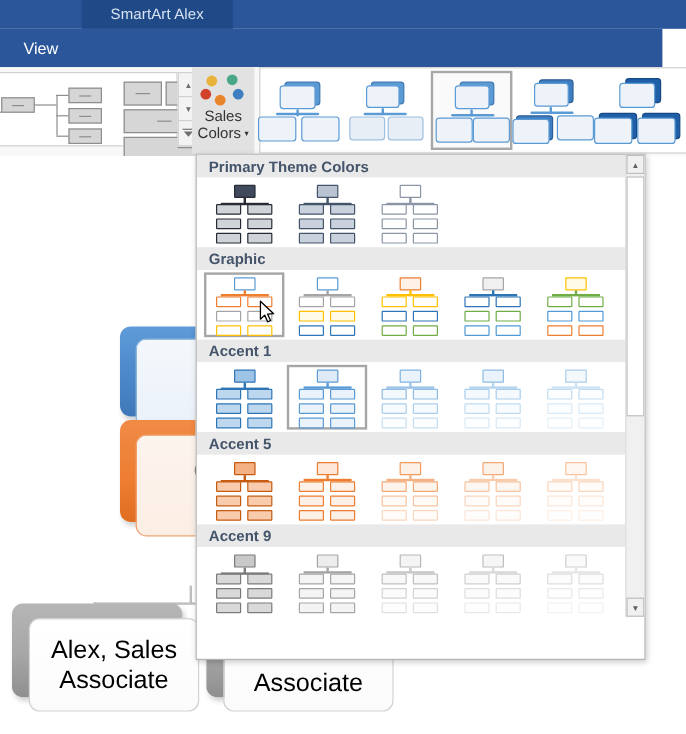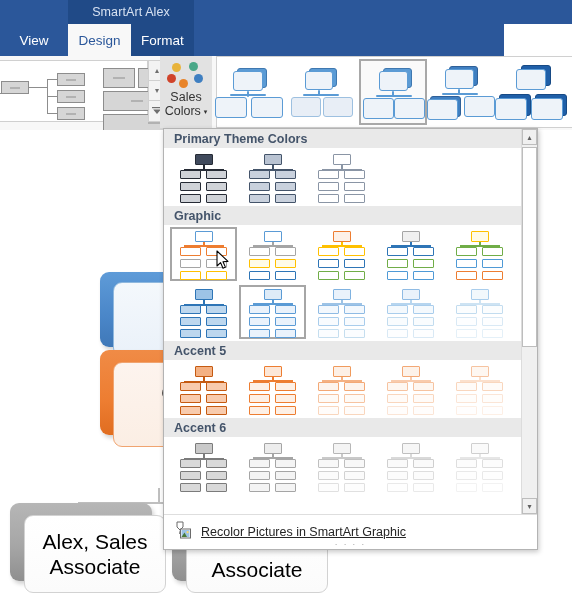--- a/index.html
+++ b/index.html
@@ -19,21 +19,21 @@
   .ctx-tab-label {
     position: absolute; left: 68px; top: 0; width: 126px; height: 24px;
     background: #204a87;
     color: #d7e2f2; font-size: 12.5px;
     display: flex; align-items: center; justify-content: center;
     letter-spacing: .1px;
   }
 
   
   .tabstrip {
-    position: absolute; left: 0; top: 24px; width: 504px; height: 32px;
+    position: absolute; left: 0; top: 24px; width: 552px; height: 32px;
     background: #2b579a;
   }
   .tab {
     position: absolute; top: 0; height: 32px;
     display: flex; align-items: center; justify-content: center;
     color: #ffffff; font-size: 13.5px;
   }
   .tab.inactive-ctx { background: #204a87; }
   .tab.active {
     background: #f8f8f8; color: #2b579a;
@@ -212,22 +212,20 @@
 <body>
 
 <div id="root">
 
   <div class="titlebar">
     <div class="ctx-tab-label">SmartArt Alex</div>
   </div>
 
   <div class="tabstrip">
     <div class="tab tab-view">View</div>
-    <div class="tab tab-design active">Design</div>
-    <div class="tab tab-format inactive-ctx">Format</div>
 
     <div class="tellme">
       <span class="bulb">
         <svg width="12" height="15" viewBox="0 0 12 15">
           <path d="M6 0.8c-2.3 0-4 1.8-4 4 0 1.6 0.9 2.5 1.5 3.4v1.3h5V8.2c0.6-0.9 1.5-1.8 1.5-3.4 0-2.2-1.7-4-4-4z" fill="none" stroke="#c5d4ea" stroke-width="1.1"></path>
           <rect x="4" y="10.6" width="4" height="1.2" fill="#c5d4ea"></rect>
           <rect x="4.4" y="12.6" width="3.2" height="1.2" fill="#c5d4ea"></rect>
         </svg>
       </span>
       <span>Tell me what you want to do...</span>
@@ -530,20 +528,21 @@
           <div class="oc-node" style="left:4px;  top:16px; width:21px; height:9px; background:#ffffff; border:1.5px solid #70ad47;"></div>
           <div class="oc-node" style="left:30px; top:16px; width:21px; height:9px; background:#ffffff; border:1.5px solid #70ad47;"></div>
           <div class="oc-node" style="left:4px;  top:28px; width:21px; height:9px; background:#ffffff; border:1.5px solid #4f9ad6;"></div>
           <div class="oc-node" style="left:30px; top:28px; width:21px; height:9px; background:#ffffff; border:1.5px solid #4f9ad6;"></div>
           <div class="oc-node" style="left:4px;  top:40px; width:21px; height:9px; background:#ffffff; border:1.5px solid #ed7d31;"></div>
           <div class="oc-node" style="left:30px; top:40px; width:21px; height:9px; background:#ffffff; border:1.5px solid #ed7d31;"></div>
         </div>
       </div>
     </div>
 
+    <div class="dd-header">Accent 1</div>
     <div class="dd-row">
       <div class="dd-cell">
         <div class="oc">
           <div class="oc-node" style="left:19px; top:0px;  width:18px; height:11px; background:#9dc3e6; border:1.5px solid #2e75b6;"></div>
           <div class="oc-stem" style="left:27px; top:11px; height:5px; background:#2e75b6;"></div>
           <div class="oc-base" style="left:8px;  top:15px; width:40px; background:#2e75b6;"></div>
           <div class="oc-node" style="left:4px;  top:16px; width:21px; height:9px; background:#bdd7ee; border:1.5px solid #2e75b6;"></div>
           <div class="oc-node" style="left:30px; top:16px; width:21px; height:9px; background:#bdd7ee; border:1.5px solid #2e75b6;"></div>
           <div class="oc-node" style="left:4px;  top:28px; width:21px; height:9px; background:#bdd7ee; border:1.5px solid #2e75b6;"></div>
           <div class="oc-node" style="left:30px; top:28px; width:21px; height:9px; background:#bdd7ee; border:1.5px solid #2e75b6;"></div>
@@ -667,21 +666,21 @@
           <div class="oc-node" style="left:4px;  top:16px; width:21px; height:9px; background:#fffbf8; border:1.5px solid #f9d6bd;"></div>
           <div class="oc-node" style="left:30px; top:16px; width:21px; height:9px; background:#fffbf8; border:1.5px solid #f9d6bd;"></div>
           <div class="oc-node" style="left:4px;  top:28px; width:21px; height:9px; background:#fffdfb; border:1.5px solid #fbe5d6;"></div>
           <div class="oc-node" style="left:30px; top:28px; width:21px; height:9px; background:#fffdfb; border:1.5px solid #fbe5d6;"></div>
           <div class="oc-node" style="left:4px;  top:40px; width:21px; height:9px; background:#fffefe; border:1.5px solid #fdefe5;"></div>
           <div class="oc-node" style="left:30px; top:40px; width:21px; height:9px; background:#fffefe; border:1.5px solid #fdefe5;"></div>
         </div>
       </div>
     </div>
 
-    <div class="dd-header">Accent 6</div>
+    <div class="dd-header">Accent 9</div>
     <div class="dd-row">
       <div class="dd-cell">
         <div class="oc">
           <div class="oc-node" style="left:19px; top:0px;  width:18px; height:11px; background:#c9c9c9; border:1.5px solid #7b7b7b;"></div>
           <div class="oc-stem" style="left:27px; top:11px; height:5px; background:#7b7b7b;"></div>
           <div class="oc-base" style="left:8px;  top:15px; width:40px; background:#7b7b7b;"></div>
           <div class="oc-node" style="left:4px;  top:16px; width:21px; height:9px; background:#d9d9d9; border:1.5px solid #7b7b7b;"></div>
           <div class="oc-node" style="left:30px; top:16px; width:21px; height:9px; background:#d9d9d9; border:1.5px solid #7b7b7b;"></div>
           <div class="oc-node" style="left:4px;  top:28px; width:21px; height:9px; background:#d9d9d9; border:1.5px solid #7b7b7b;"></div>
           <div class="oc-node" style="left:30px; top:28px; width:21px; height:9px; background:#d9d9d9; border:1.5px solid #7b7b7b;"></div>
@@ -742,34 +741,20 @@
         </div>
       </div>
     </div>
 
     <div class="dd-sb">
       <div class="dd-sb-btn up">▴</div>
       <div class="dd-sb-thumb"></div>
       <div class="dd-sb-btn down">▾</div>
     </div>
 
-    <div class="dd-footer">
-      <span>
-        <svg width="18" height="18" viewBox="0 0 18 18">
-          <path d="M3 1 L9 1 L9 6 L6 9 L3 6 Z" fill="#ffffff" stroke="#6b6b6b" stroke-width="1"></path>
-          <path d="M5.5 9 L6.5 13 L5.2 13 Z" fill="#6b6b6b"></path>
-          <rect x="6.5" y="8" width="10" height="9" fill="#ffffff" stroke="#6b6b6b" stroke-width="1"></rect>
-          <rect x="7.5" y="9" width="8" height="7" fill="#9dc3e6"></rect>
-          <path d="M7.5 16 L10.5 11.5 L13 16 Z" fill="#4a7a3a"></path>
-          <circle cx="13.6" cy="11.2" r="1.1" fill="#ffd966"></circle>
-        </svg>
-      </span>
-      <span class="dd-footer-label">Recolor Pictures in SmartArt Graphic</span>
-      <span class="grip-dots">· · · ·</span>
-    </div>
 
   </div>
 
   <svg class="cursor-arrow" style="left:216px; top:250px;" viewBox="0 0 14 20">
     <path d="M1 1 L1 16 L4.6 12.6 L7 18.2 L9.4 17.1 L7 11.7 L12 11.4 Z" fill="#ffffff" stroke="#000000" stroke-width="1.1" stroke-linejoin="round"></path>
   </svg>
 
 </div>
 
 </body></html>

